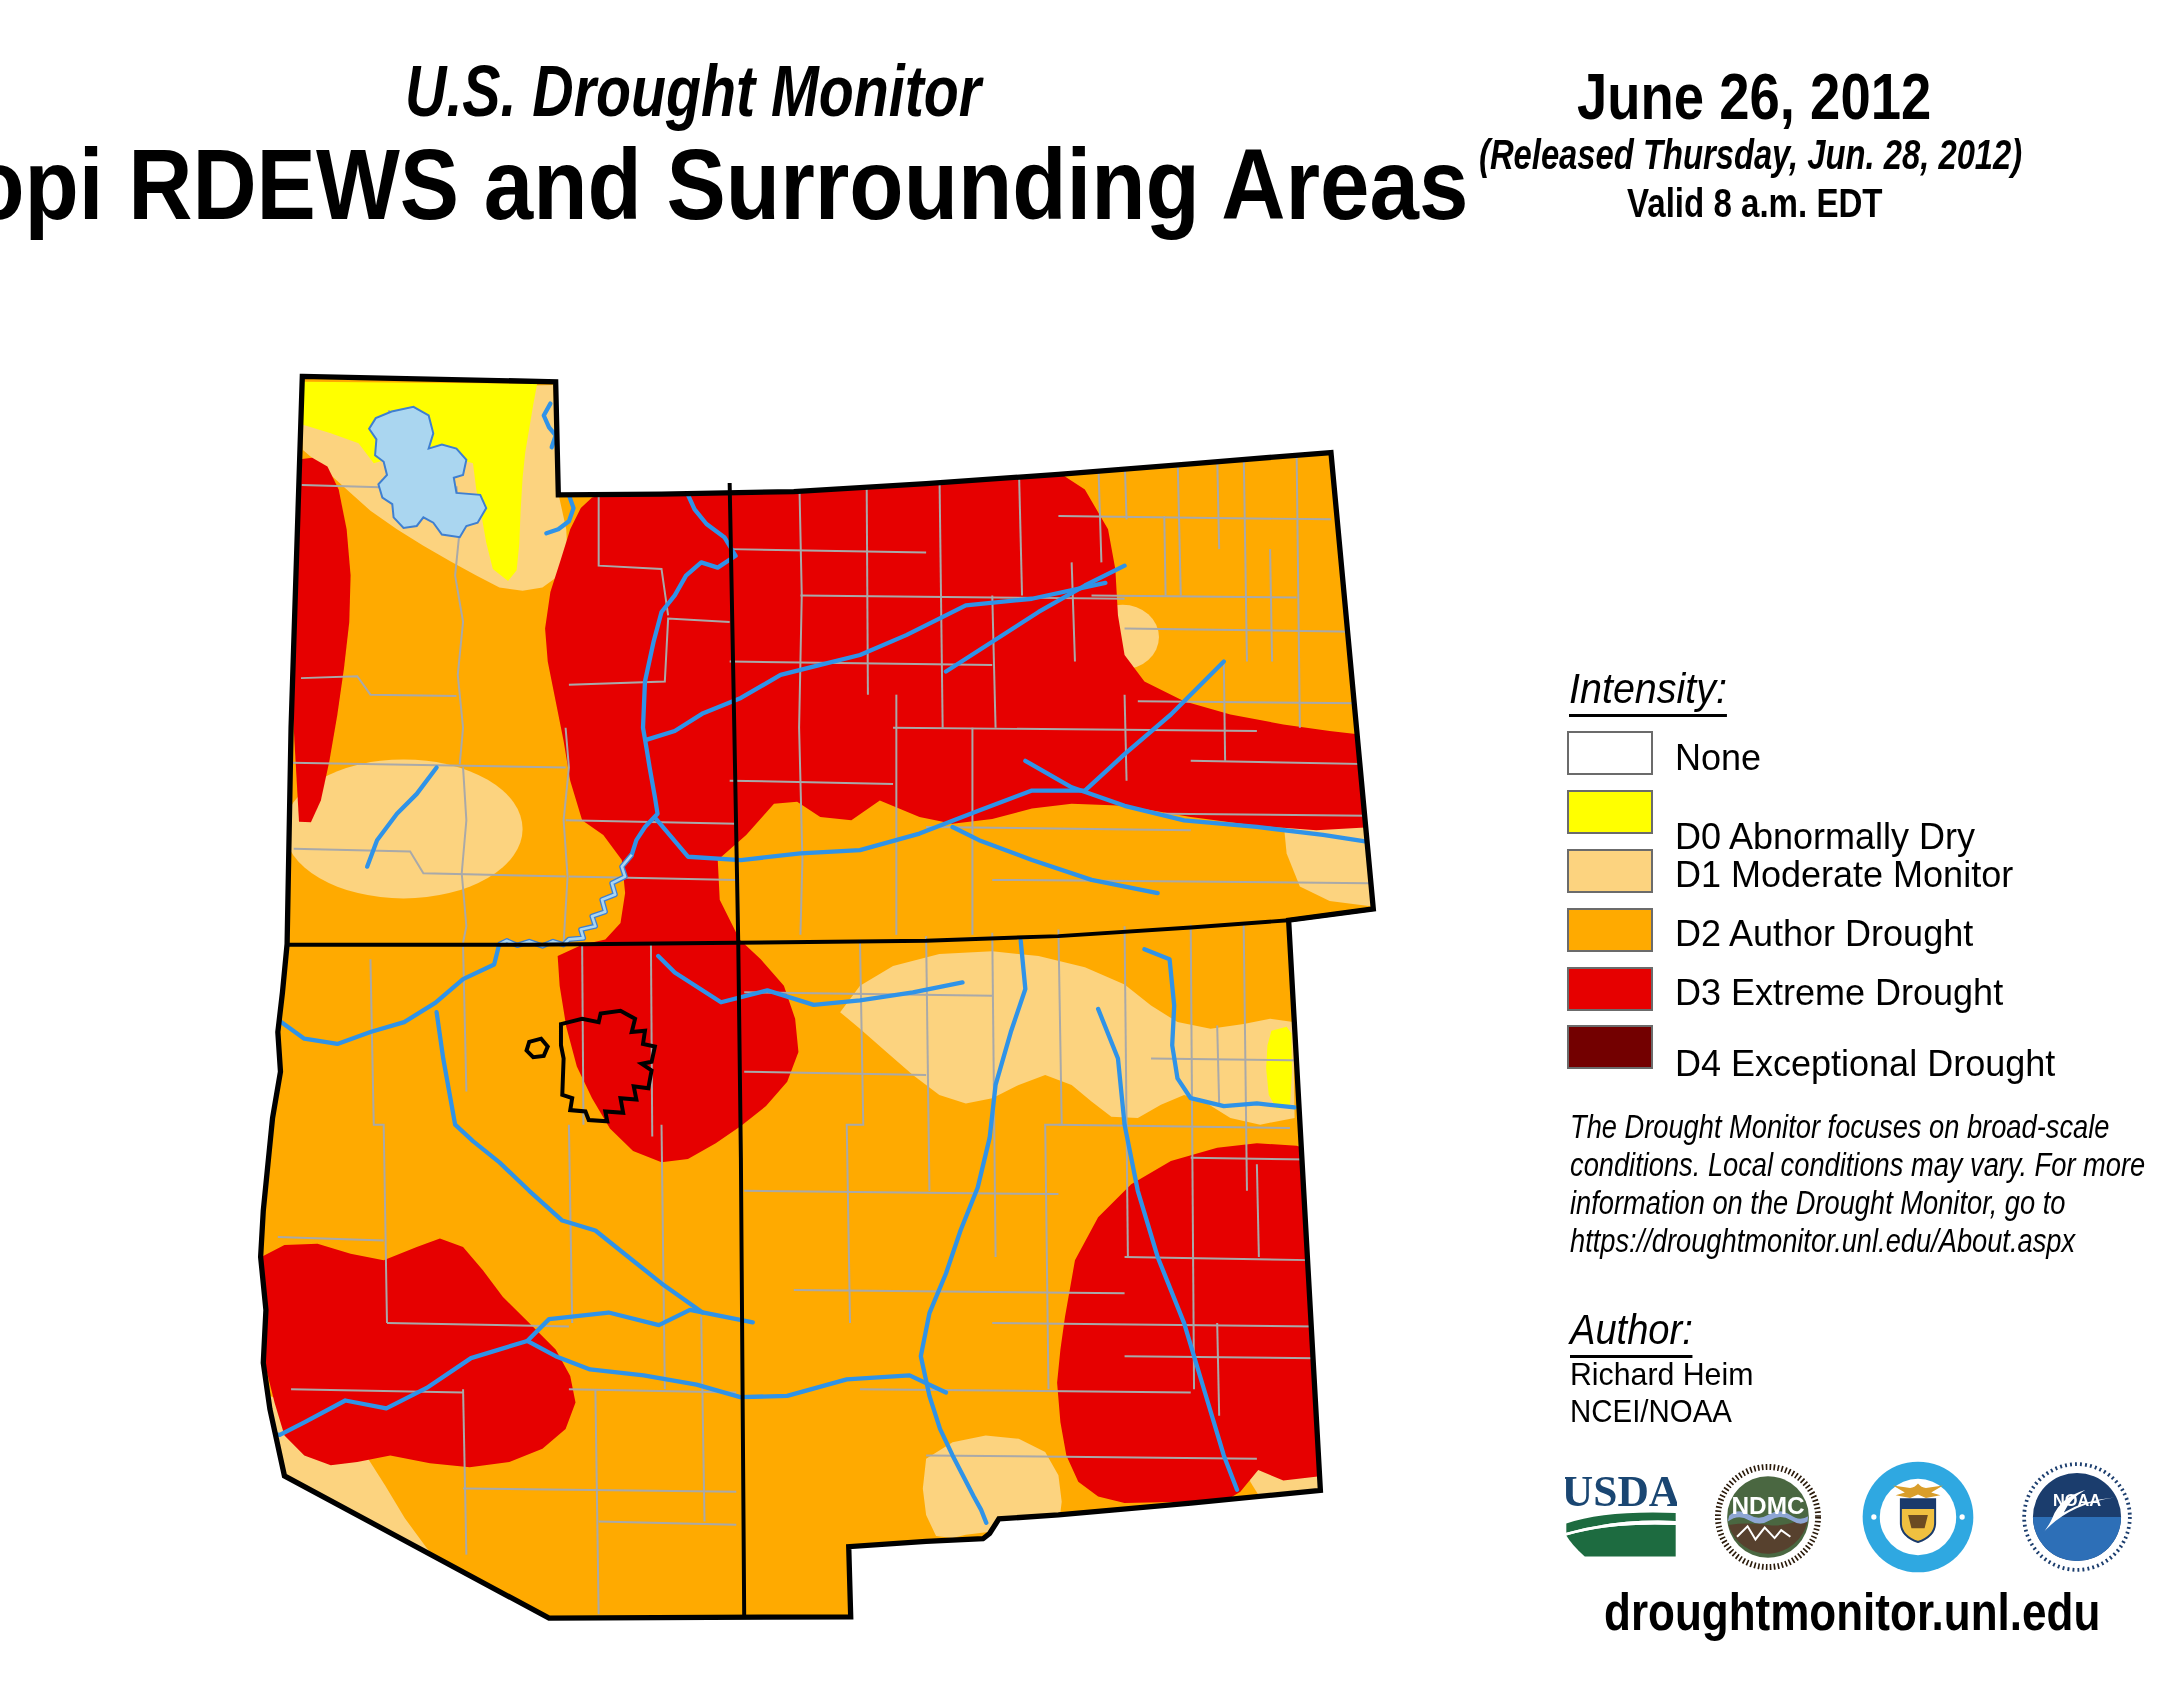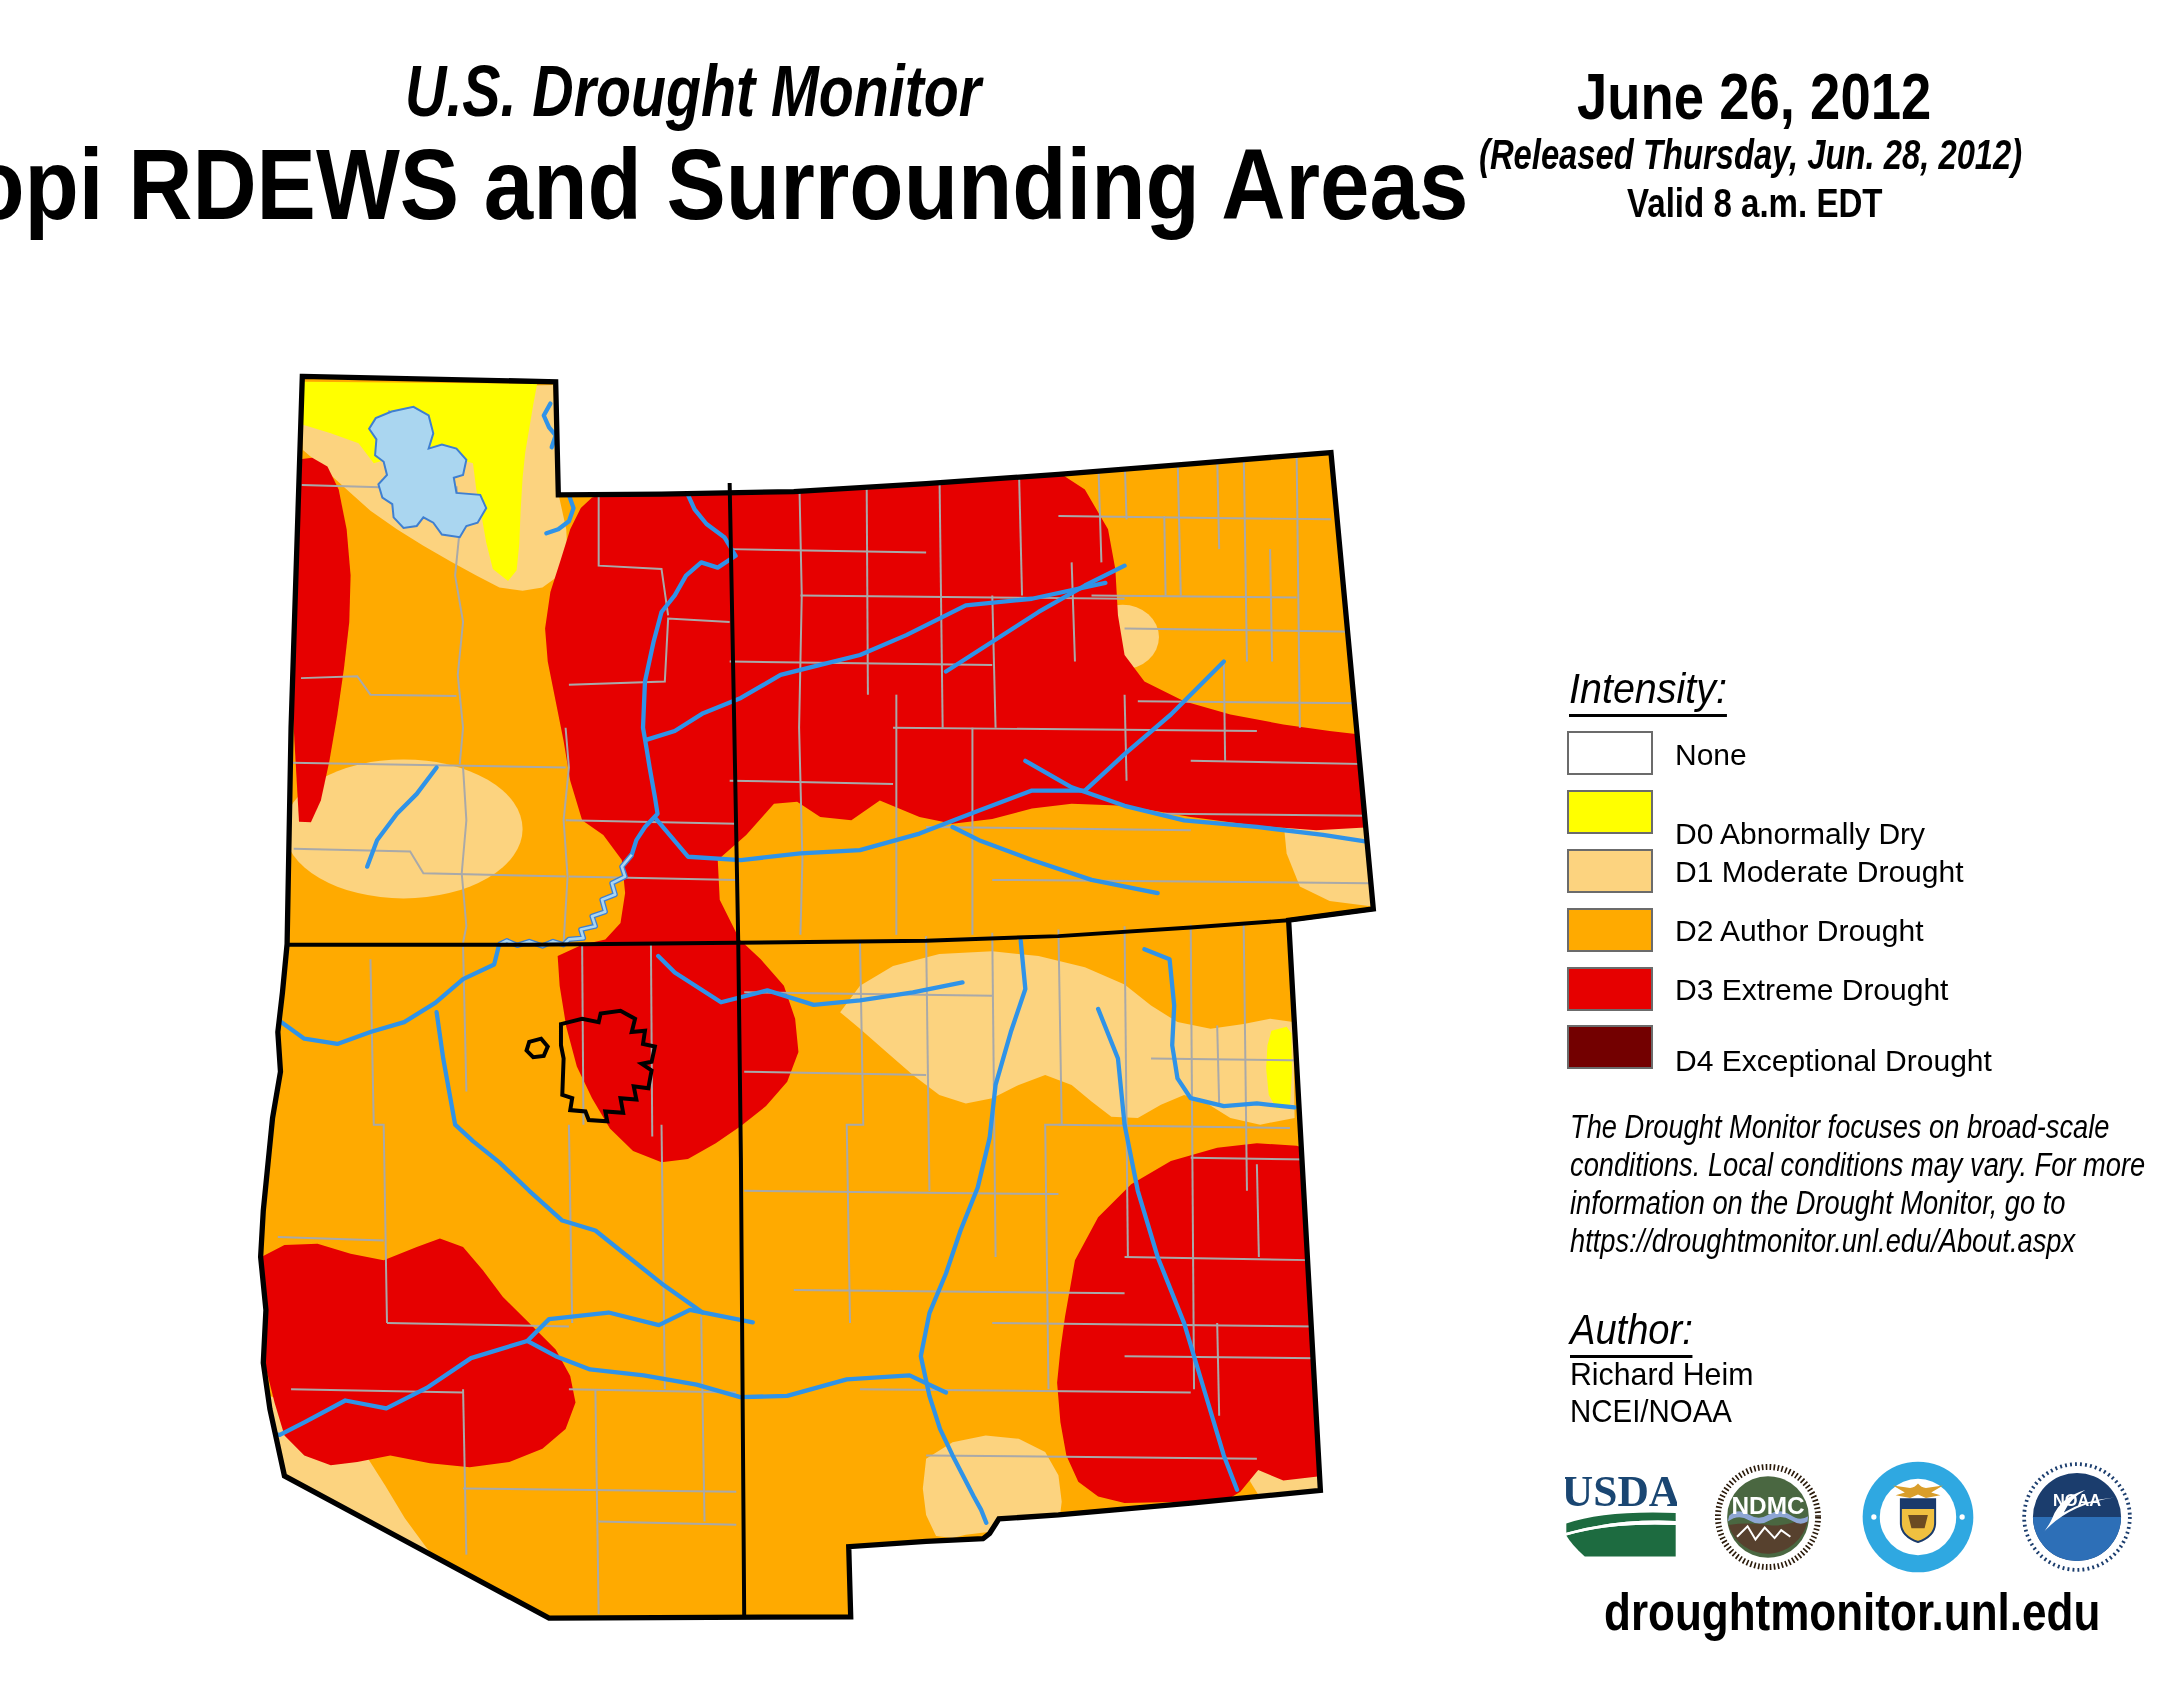--- a/index.html
+++ b/index.html
@@ -6,21 +6,21 @@
   body{width:2183px;height:1687px;background:#ffffff;overflow:hidden;position:relative;
        font-family:"Liberation Sans",sans-serif;}
   .abs{position:absolute;white-space:nowrap;line-height:1;transform-origin:0 0;}
   #t1{left:405px;top:54px;font-size:73px;font-weight:bold;font-style:italic;transform:scaleX(0.785);}
   #t2{left:-94px;top:134px;font-size:100px;font-weight:bold;transform:scaleX(0.889);}
   #d1{left:1577px;top:65px;font-size:64px;font-weight:bold;transform:scaleX(0.851);}
   #d2{left:1479px;top:134px;font-size:42px;font-weight:bold;font-style:italic;transform:scaleX(0.78);}
   #d3{left:1627px;top:183px;font-size:40px;font-weight:bold;transform:scaleX(0.827);}
   #leghead{left:1569px;top:668px;font-size:42px;font-style:italic;transform:scaleX(0.94);border-bottom:3.3px solid #000;padding-bottom:4px;}
   .sw{position:absolute;left:1567px;width:86px;height:44px;border:2.6px solid #6b6b6b;box-sizing:border-box;}
-  .swl{position:absolute;left:1675px;font-size:30px;line-height:1;white-space:nowrap;}
+  .swl{position:absolute;left:1675px;font-size:36px;line-height:1;white-space:nowrap;}
   #disc{left:1570px;top:1108px;font-size:33px;font-style:italic;line-height:38px;transform:scaleX(0.826);}
   #auth{left:1570px;top:1309px;font-size:42px;font-style:italic;transform:scaleX(0.907);border-bottom:3.3px solid #000;padding-bottom:4px;}
   #a1{left:1570px;top:1358px;font-size:32px;transform:scaleX(0.946);}
   #a2{left:1570px;top:1395px;font-size:32px;transform:scaleX(0.92);}
   #foot{left:1604px;top:1587px;font-size:51px;font-weight:bold;transform:scaleX(0.863);}
 </style>
 </head>
 <body>
 <div class="abs" id="t1">U.S. Drought Monitor</div>
 <div class="abs" id="t2">Hopi RDEWS and Surrounding Areas</div>
@@ -29,21 +29,21 @@
 <div class="abs" id="d3">Valid 8 a.m. EDT</div>
 <div class="abs" id="leghead">Intensity:</div>
 <div class="sw" style="top:731px;background:#ffffff;"></div>
 <div class="sw" style="top:790px;background:#ffff00;"></div>
 <div class="sw" style="top:849px;background:#fcd37f;"></div>
 <div class="sw" style="top:908px;background:#ffaa00;"></div>
 <div class="sw" style="top:967px;background:#e60000;"></div>
 <div class="sw" style="top:1025px;background:#730000;"></div>
 <div class="swl" style="top:740px;">None</div>
 <div class="swl" style="top:799px;margin-top:20px;">D0 Abnormally Dry</div>
-<div class="swl" style="top:857px;">D1 Moderate Drought</div>
+<div class="swl" style="top:857px;">D1 Moderate Monitor</div>
 <div class="swl" style="top:916px;">D2 Author Drought</div>
 <div class="swl" style="top:975px;text-align:right;">D3 Extreme Drought</div>
 <div class="swl" style="top:1034px;margin-top:12px;">D4 Exceptional Drought</div>
 <div class="abs" id="disc">The Drought Monitor focuses on broad-scale<br>conditions. Local conditions may vary. For more<br>information on the Drought Monitor, go to<br>https://droughtmonitor.unl.edu/About.aspx</div>
 <div class="abs" id="auth">Author:</div>
 <div class="abs" id="a1">Richard Heim</div>
 <div class="abs" id="a2">NCEI/NOAA</div>
 <div class="abs" id="foot">droughtmonitor.unl.edu</div>
 <svg class="abs" style="left:0;top:0" width="2183" height="1687" viewBox="0 0 3300 2550">
 <defs>

